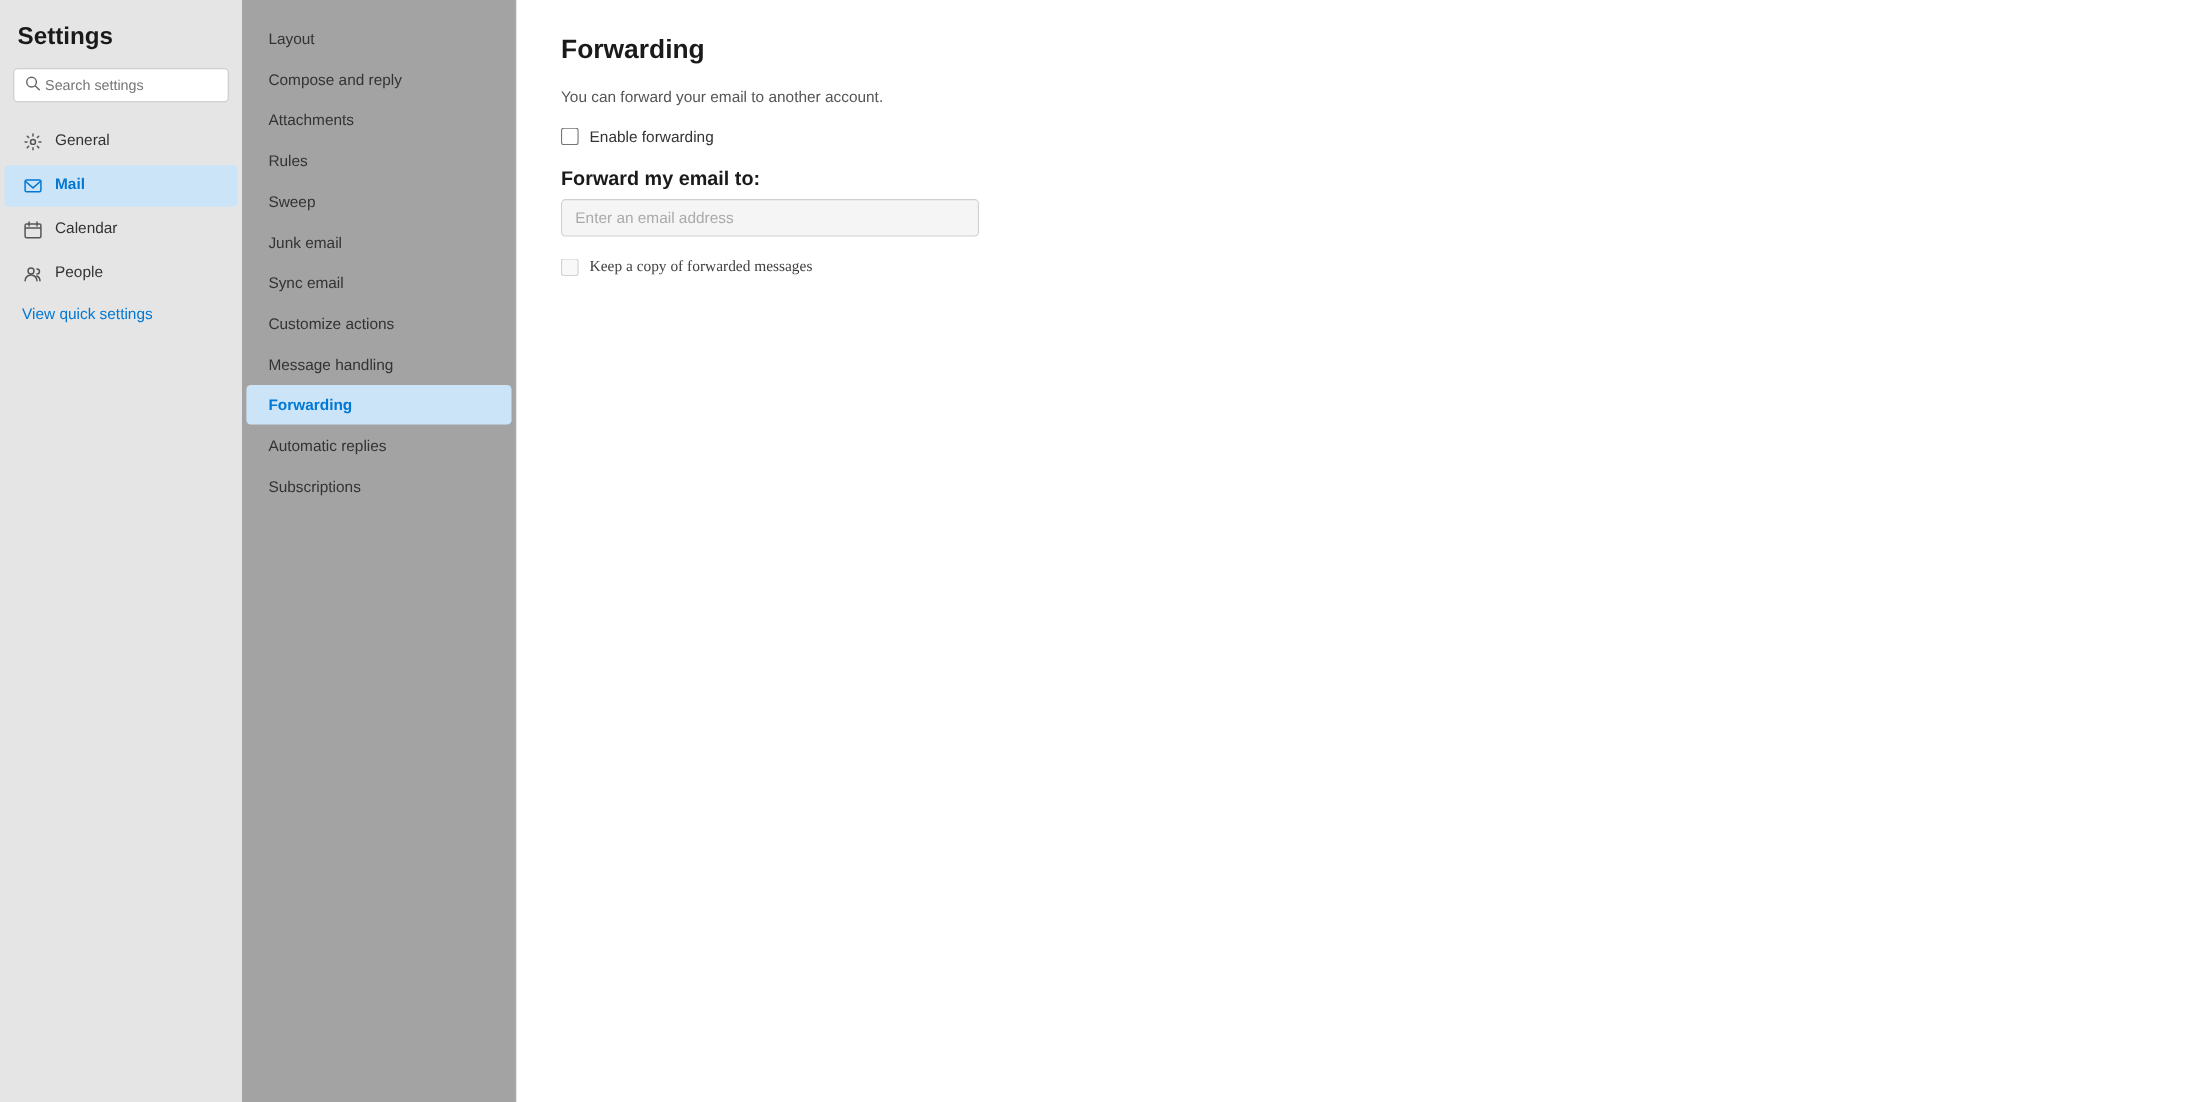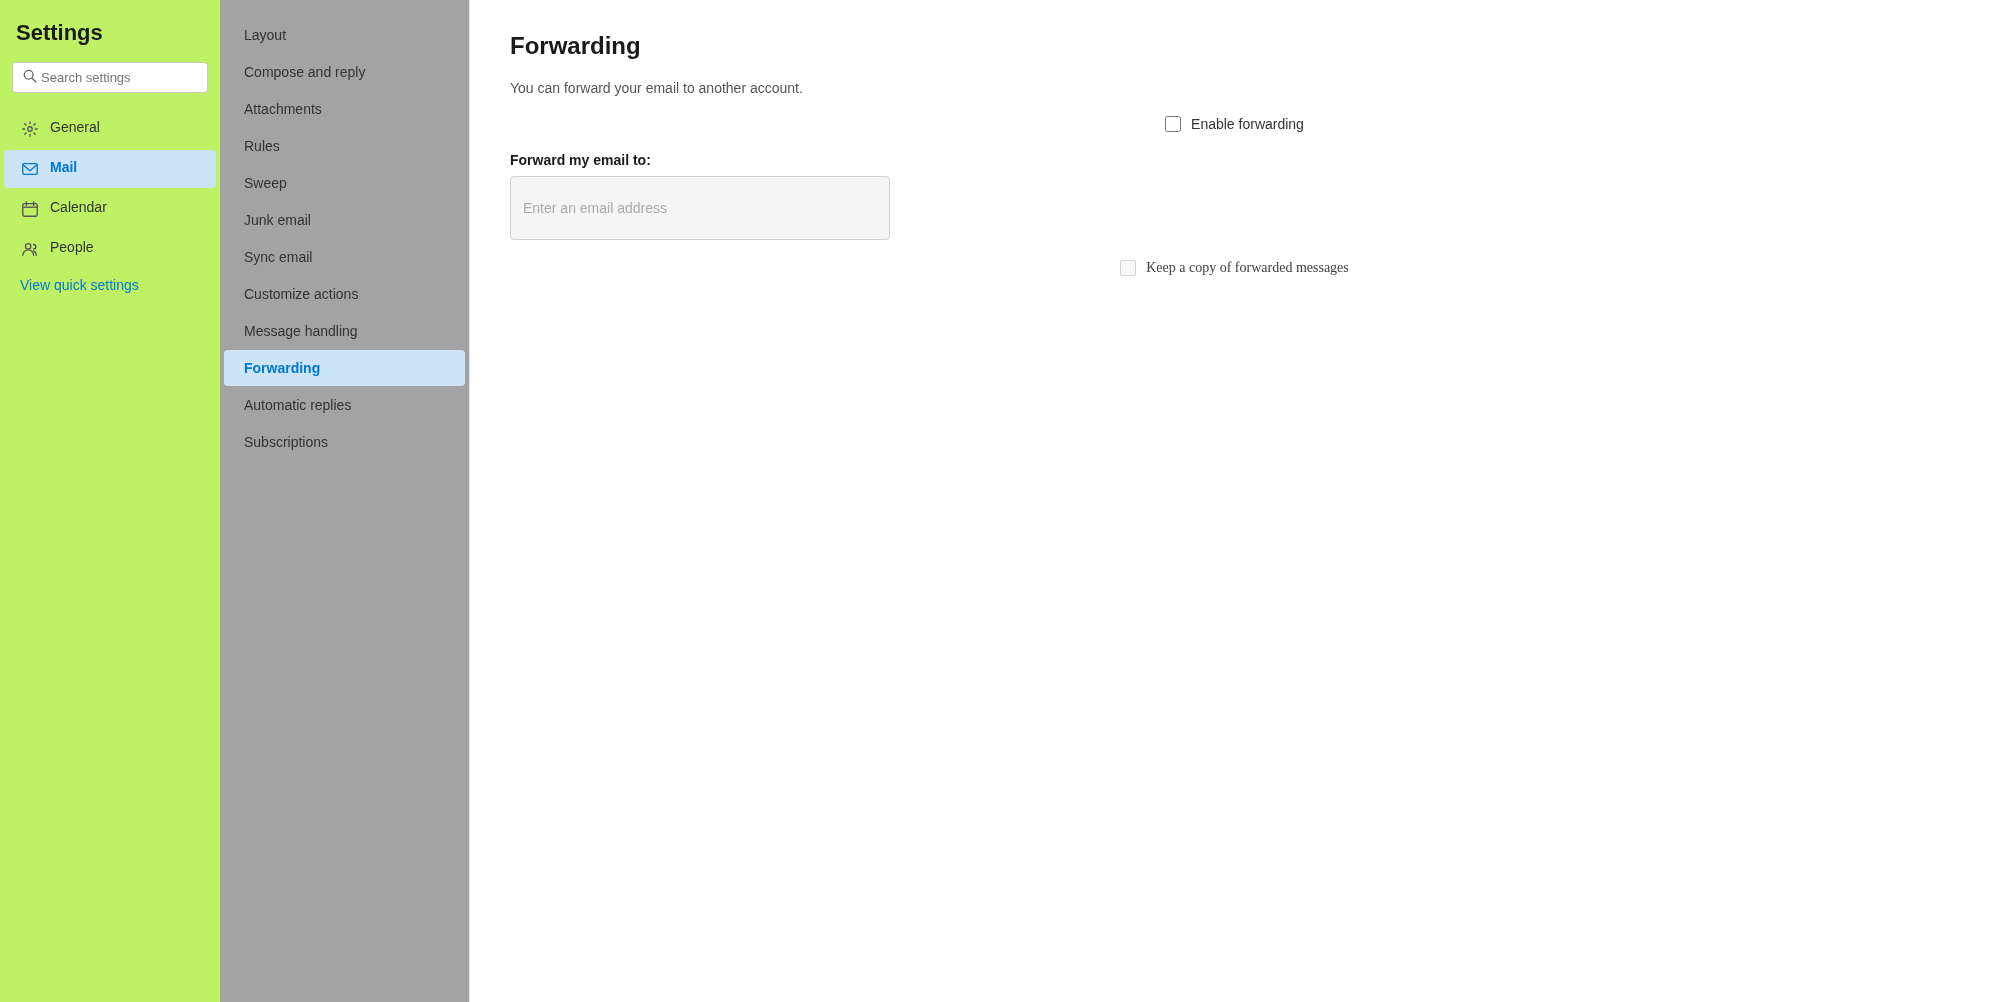--- a/index.html
+++ b/index.html
@@ -13,21 +13,21 @@
       font-size: 14px;
       background: #ffffff;
       display: flex;
       height: 100vh;
       overflow: hidden;
     }
 
     
     .sidebar {
       width: 220px;
-      background: #bef264;
+      background: #e5e5e5;
       padding: 20px 0;
       flex-shrink: 0;
       display: flex;
       flex-direction: column;
     }
 
     .sidebar-title {
       font-size: 22px;
       font-weight: 600;
       color: #1a1a1a;
@@ -145,21 +145,20 @@
 
     .form-section {
       margin-bottom: 20px;
     }
 
     .checkbox-row {
       display: flex;
       align-items: center;
       gap: 10px;
       margin-bottom: 18px;
-      justify-content: center;
     }
 
     .checkbox-row input[type="checkbox"] {
       width: 16px;
       height: 16px;
       cursor: pointer;
       accent-color: #0078d4;
     }
 
     .checkbox-label {
@@ -168,29 +167,29 @@
       cursor: pointer;
     }
 
     .checkbox-label.disabled {
       color: #404040;
       cursor: default;
       font-family: Liberation Serif, serif;
     }
 
     .field-label {
-      font-size: 14px;
+      font-size: 18px;
       font-weight: 600;
       color: #1a1a1a;
       margin-bottom: 8px;
     }
 
     .email-input {
       width: 380px;
-      padding: 23px 12px;
+      padding: 8px 12px;
       border: 1px solid #d0d0d0;
       border-radius: 4px;
       font-size: 14px;
       color: #333;
       background: #f5f5f5;
       outline: none;
     }
 
     .email-input::placeholder {
       color: #aaa;

